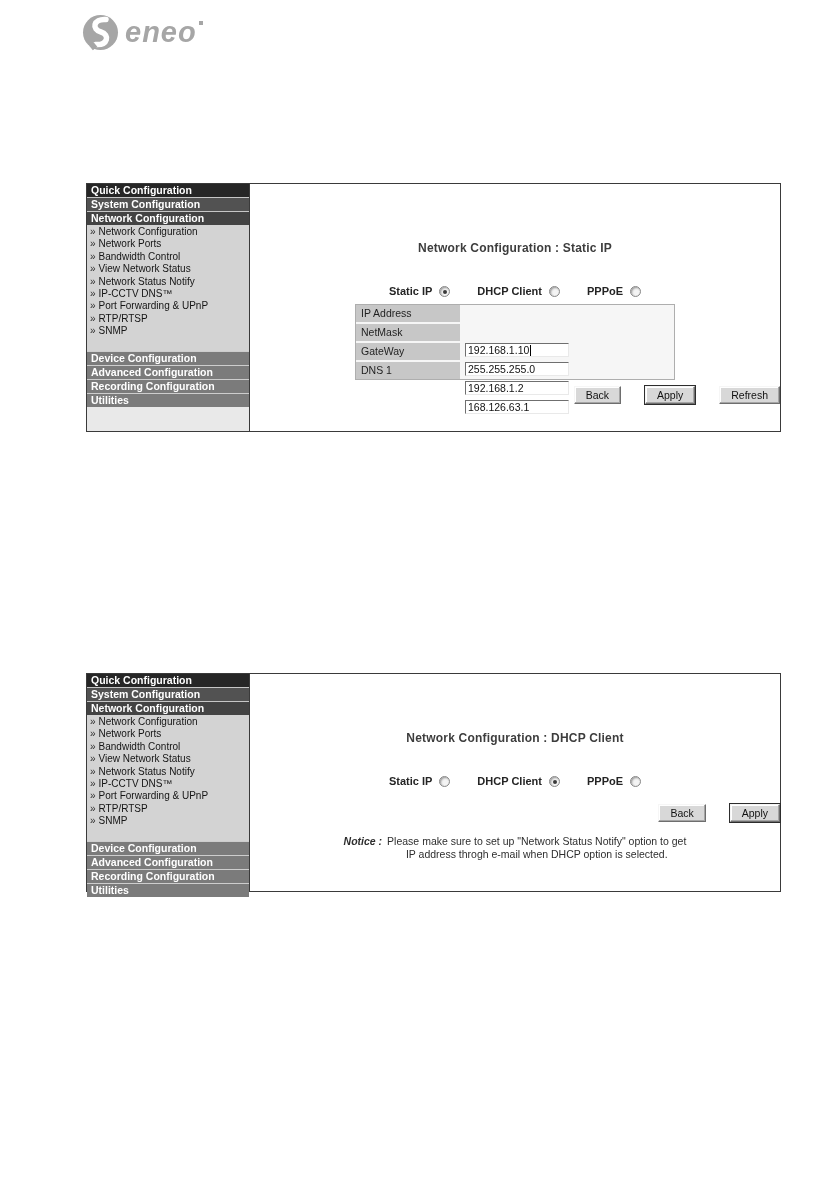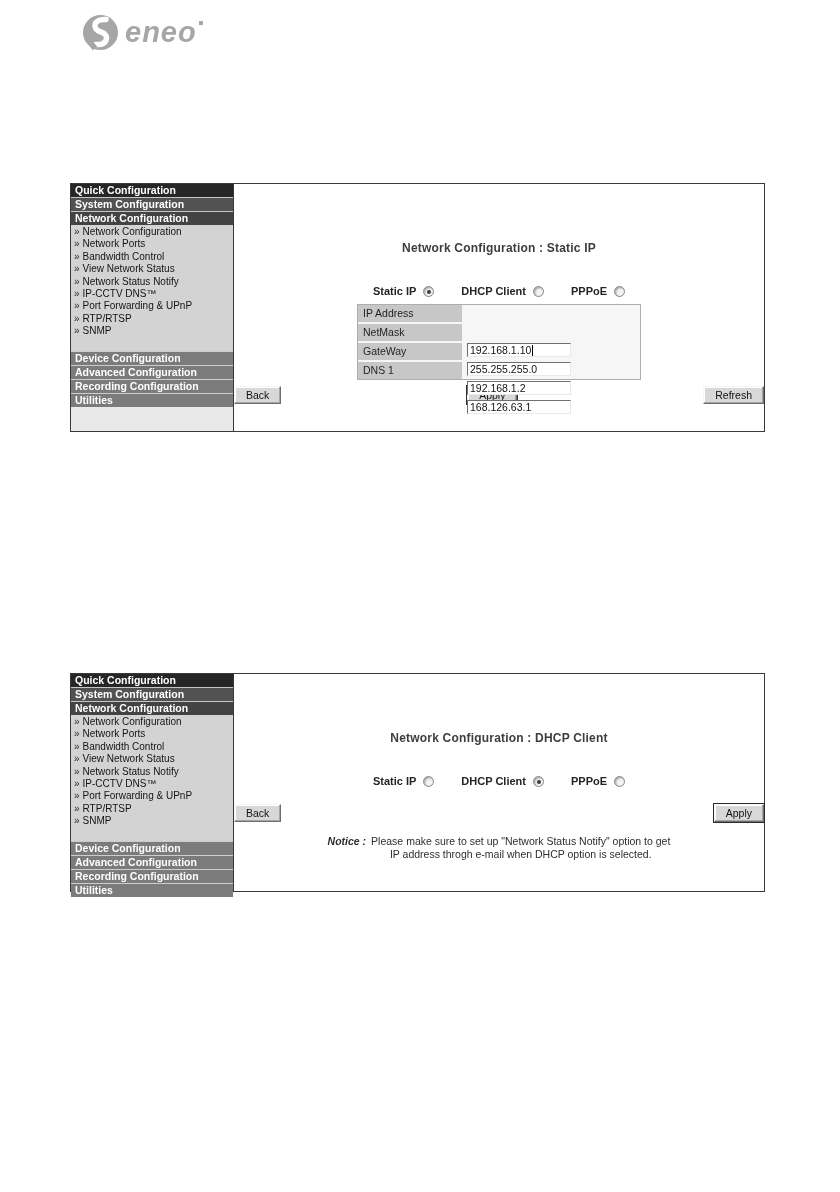--- a/index.html
+++ b/index.html
@@ -14,21 +14,21 @@
   .logo { position:absolute; left:82px; top:14px; display:flex; align-items:center; }
   .logo-icon { width:37px; height:37px; }
   .logo-text {
     font-size:29px; font-style:italic; font-weight:bold; color:#a6a6a6;
     margin-left:6px; letter-spacing:1px; position:relative; line-height:37px;
   }
   .logo-dot { position:absolute; right:-7px; top:5px; width:4px; height:4px; background:#a6a6a6; }
 
   
   .shot {
-    position:absolute; left:70px; width:695px; background:#fff;
+    position:absolute; left:86px; width:695px; background:#fff;
     border:1px solid #3a3a3a; display:flex; font-size:11px;
   }
   #shot1 { top:183px; height:249px; }
   #shot2 { top:673px; height:219px; }
 
   
   .sidebar { width:163px; min-width:163px; border-right:1px solid #3a3a3a; background:#e8e8e8; display:flex; flex-direction:column; }
   .nav-header {
     color:#fff; font-weight:bold; font-size:10.5px; line-height:13px;
     padding-left:4px; white-space:nowrap; cursor:pointer;
@@ -61,39 +61,39 @@
     border:1px solid #888; box-shadow:inset 1px 1px 2px #9a9a9a; position:relative; cursor:pointer;
     display:inline-block;
   }
   .radio.checked::after {
     content:""; position:absolute; left:3px; top:3px; width:4px; height:4px;
     border-radius:50%; background:#3a3a3a;
   }
 
   
   .form-table {
-    width:284px; margin:7px auto 0; border:1px solid #aeaeae; background:#f6f6f6; padding:0;
+    width:320px; margin:7px auto 0; border:1px solid #aeaeae; background:#f6f6f6; padding:0;
   }
   .frow { display:flex; height:17px; margin-bottom:2px; }
   .frow:last-child { margin-bottom:0; }
   .flabel {
     width:106px; min-width:106px; background:#c7c7c7; color:#1f1f1f;
     font-size:10.5px; line-height:17px; padding-left:5px; border-right:2px solid #f6f6f6;
   }
   .fvalue { flex:1; background:#e0e0e0; display:flex; align-items:center; padding-left:3px;margin-top:45px; }
   .input-wrap { position:relative; display:inline-block; }
   .fvalue input {
     width:104px; height:14px; font-size:10.5px; font-family:"Liberation Sans",sans-serif;
     border:1px solid; border-color:#6f6f6f #e9e9e9 #e9e9e9 #6f6f6f;
     background:#fff; padding:0 2px; color:#111; outline:none;
   }
   .caret { position:absolute; left:65px; top:2px; width:1px; height:11px; background:#000; }
 
   
-  .button-row { display:flex; justify-content:space-between; gap:0; }
+  .button-row { display:flex; justify-content:flex-end; gap:24px; }
   #shot1 .button-row { margin-top:6px; }
   #shot2 .button-row { margin-top:17px; }
   .btn {
     font-family:"Liberation Sans",sans-serif; font-size:10.5px; color:#111;
     background:#d8d8d8; height:18px; padding:0 11px; cursor:pointer;
     border:1px solid; border-color:#f6f6f6 #6e6e6e #6e6e6e #f6f6f6;
     box-shadow:inset -1px -1px 0 #a5a5a5, inset 1px 1px 0 #fff;
   }
   .btn.default { outline:1px solid #2d2d2d; }
 

